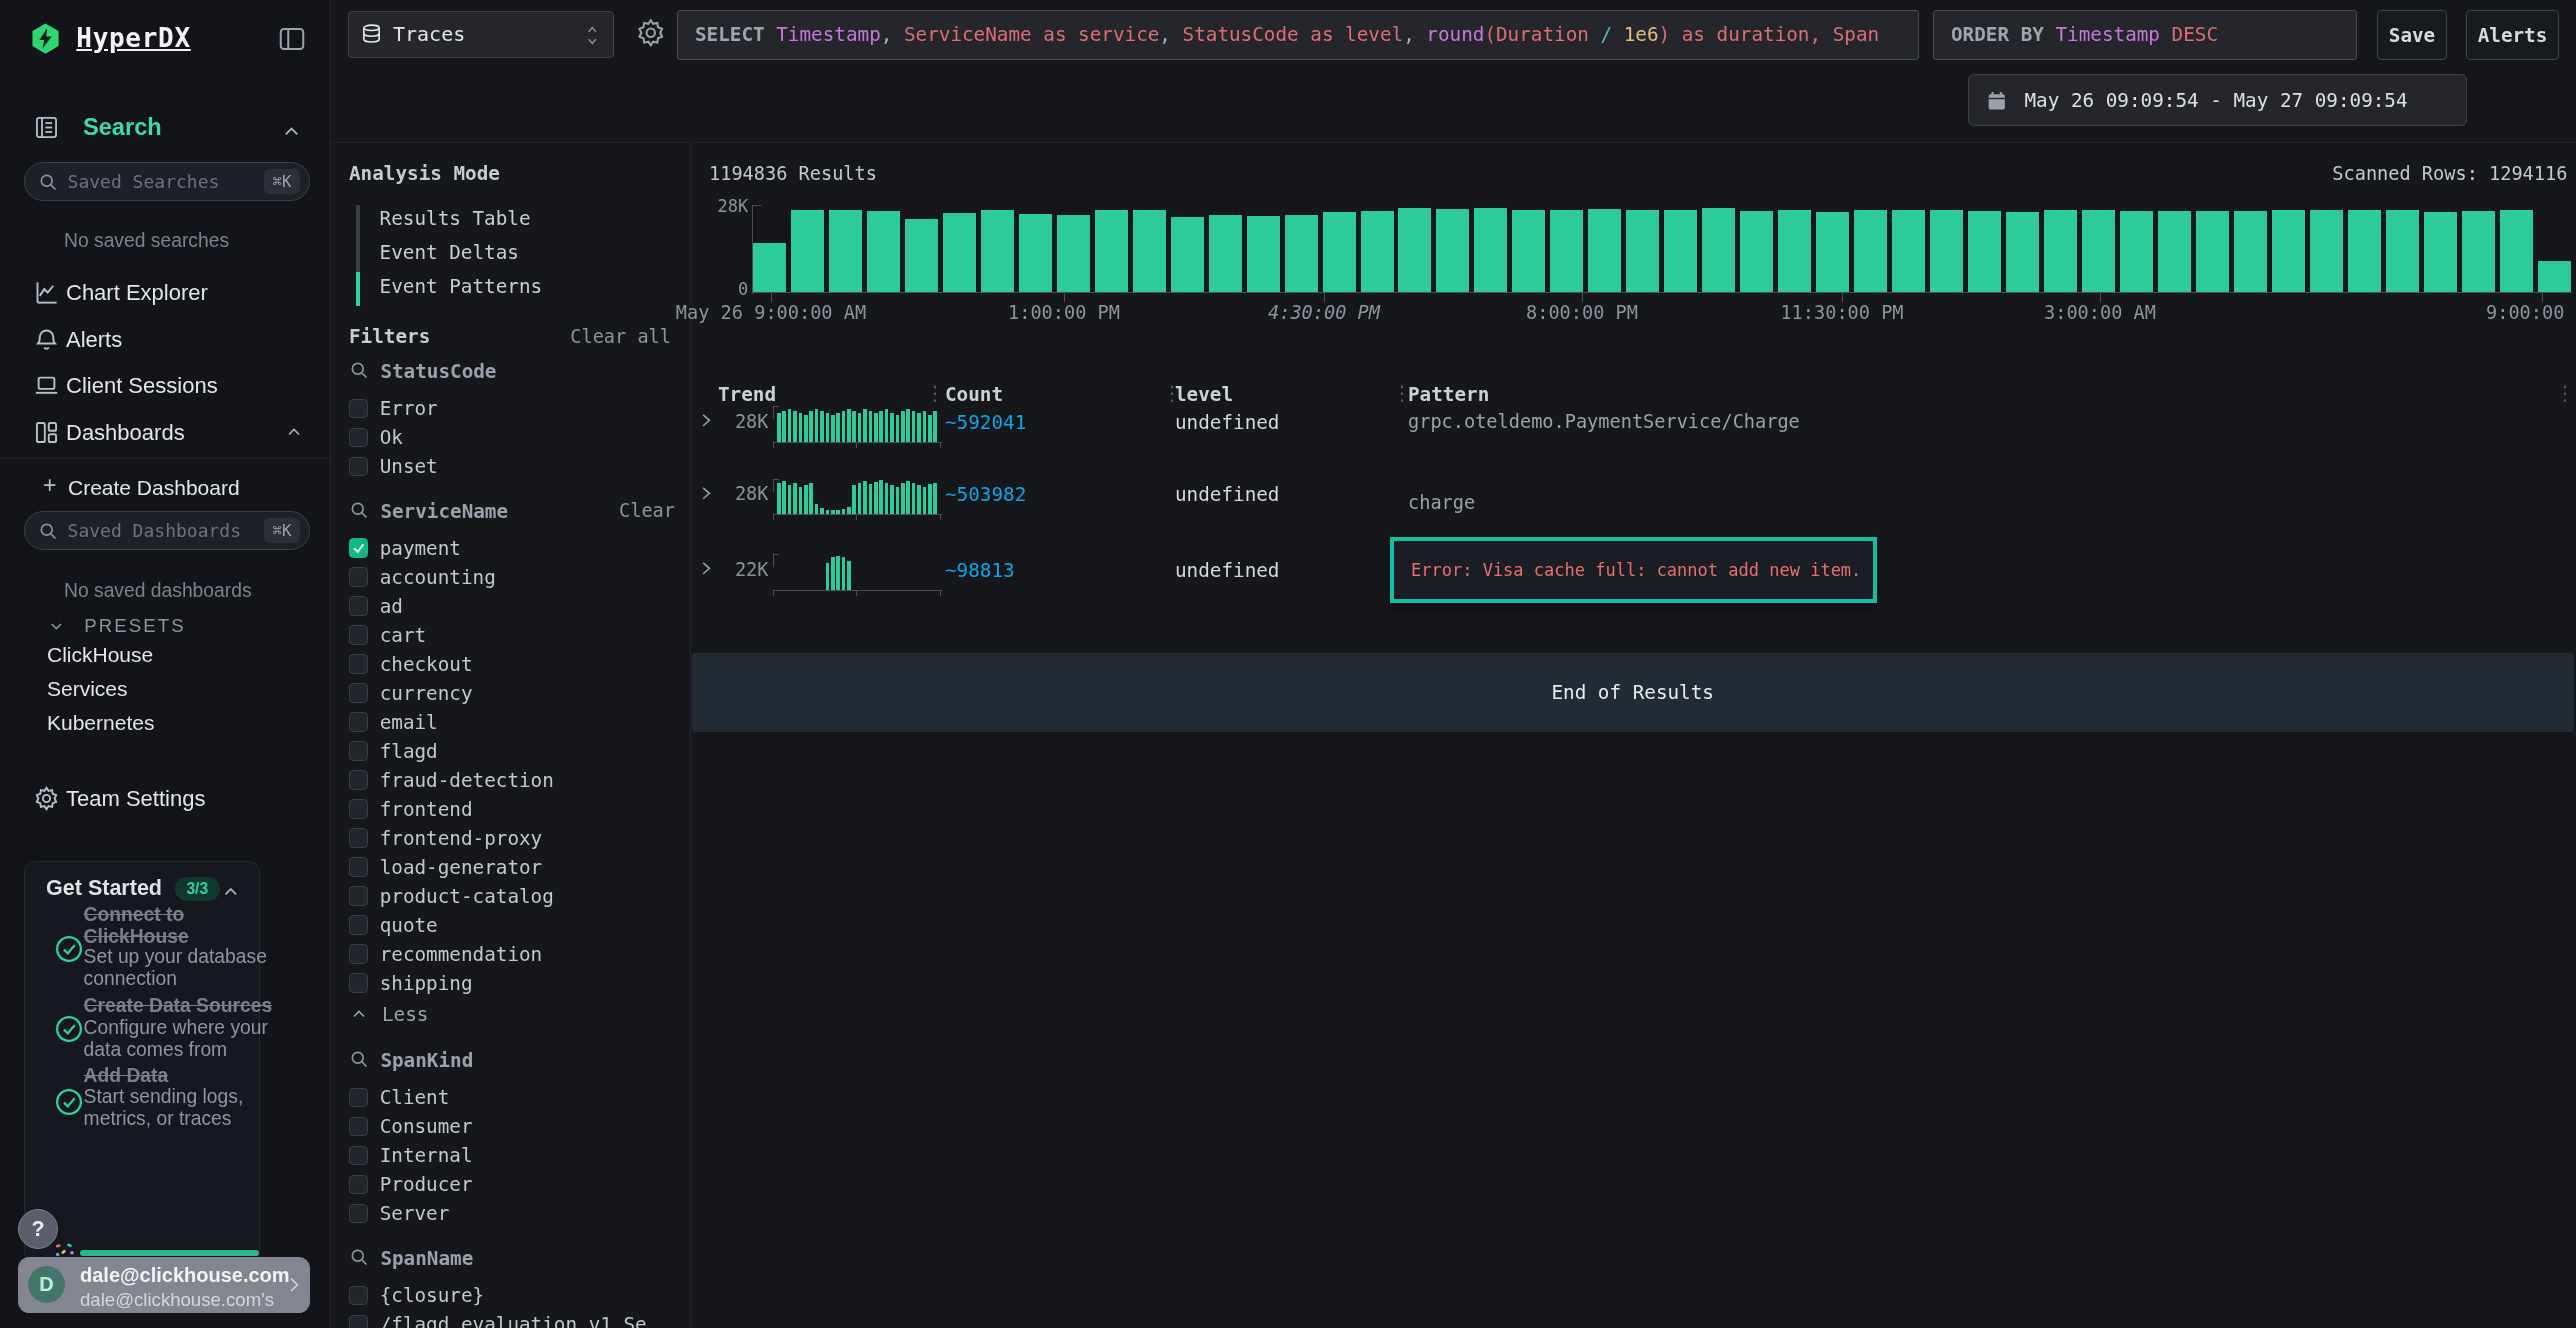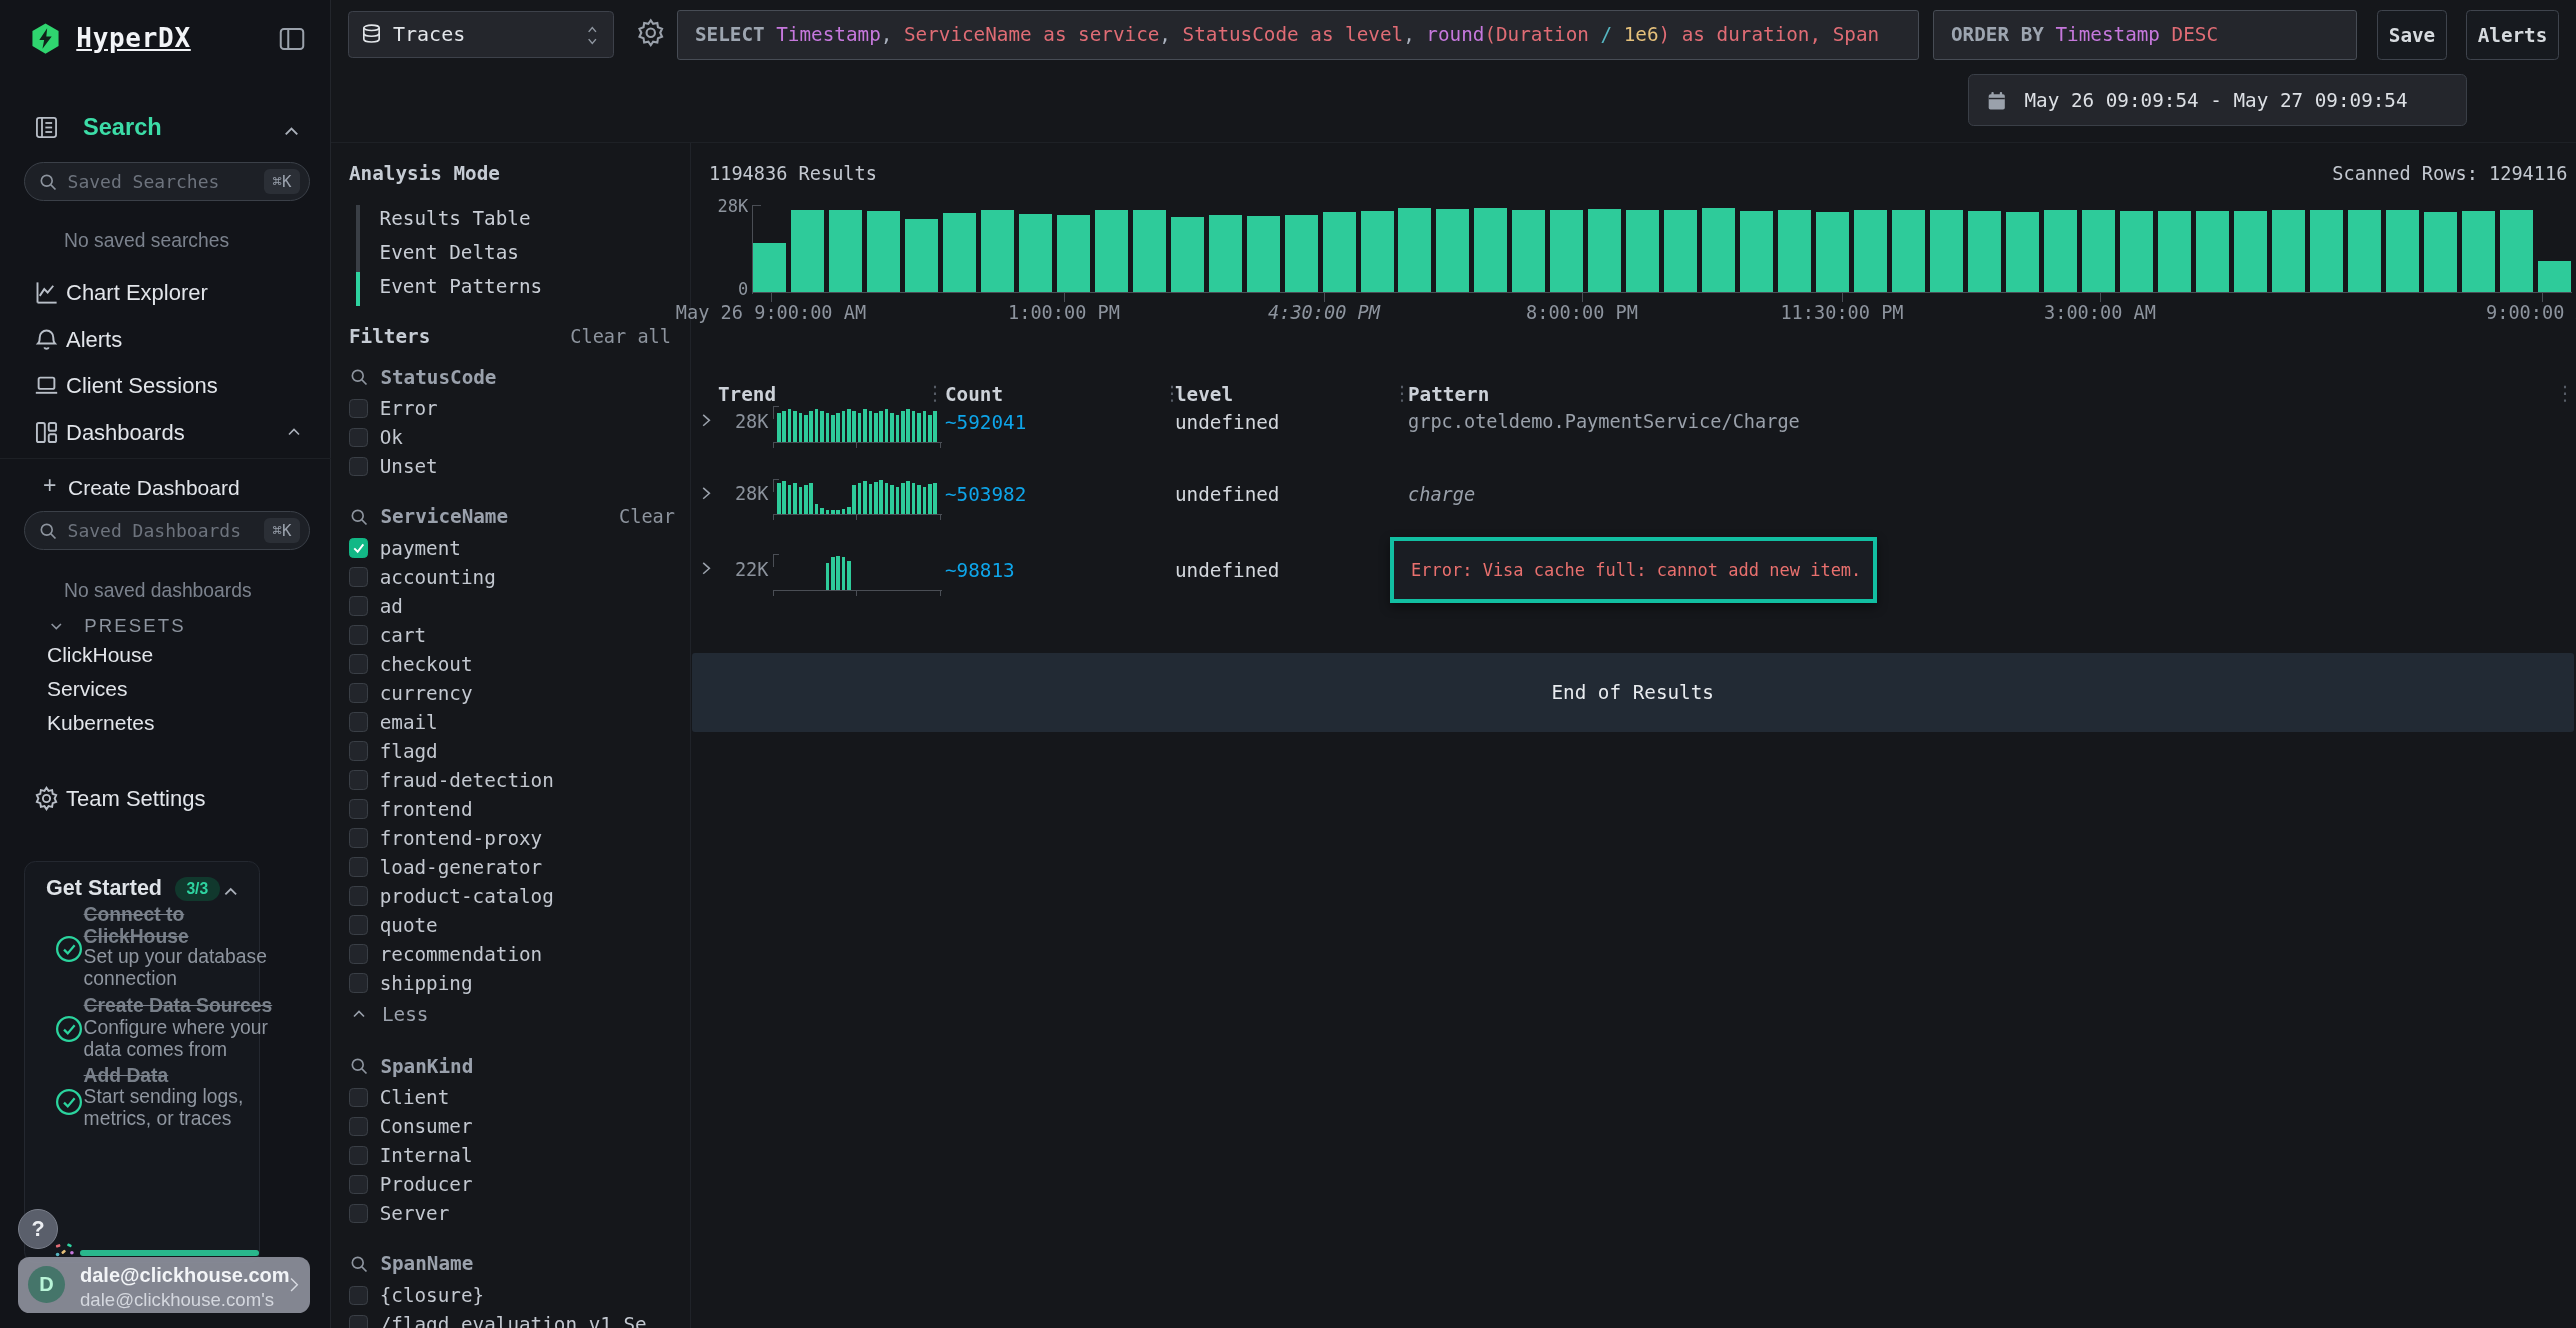--- a/index.html
+++ b/index.html
@@ -92,21 +92,21 @@
   .analysis-label { position:absolute; left:18px; top:18.6px; }
   .mode-list { position:absolute; left:25px; top:59px; }
   .mode-rail { position:absolute; left:0; top:2.9px; width:3.6px; height:100px; background:#3a3f46; }
   .mode-rail-active { position:absolute; left:0; width:3.6px; background:#2ed3a0; }
   .mode-item { position:relative; height:34px; line-height:34px; padding-left:23.6px;
                font-size:19.3px; color:#c9ced6; }
   .filters-head { position:absolute; left:18px; top:182px; width:322px; display:flex; justify-content:space-between; align-items:center; }
   .clear-link { font-size:18.6px; color:#8d949e; font-weight:normal; }
   .fgroups { position:absolute; left:18px; top:217px; width:326px; }
   .fgroup { margin-bottom:18.6px; }
-  .fg-head { height:34px; display:flex; align-items:center; gap:11.4px; color:#9aa1ac; }
+  .fg-head { height:34px; display:flex; align-items:flex-start; gap:11.4px; color:#9aa1ac; }
   .fg-head .nm { font-size:19.3px; font-weight:bold; }
   .fg-head .cl { margin-left:auto; font-size:18.6px; color:#8d949e; }
   .f-row { height:29px; display:flex; align-items:center; gap:11.4px; }
   .cbox { width:19.3px; height:19.3px; border-radius:4.3px; border:1.4px solid #3a3f46; background:#22252b;
           flex:0 0 auto; display:flex; align-items:center; justify-content:center; }
   .cbox.on { background:#12b886; border-color:#12b886; }
   .f-row .fl { font-size:19.3px; color:#c3c8d0; }
   .less-row { height:33px; display:flex; align-items:center; gap:13px; color:#9aa1ac; font-size:19.3px; }
 
   
@@ -754,21 +754,21 @@
           <div class="sbar" style="height: 31px;"></div>
           <div class="sbar" style="height: 33px;"></div>
           <div class="sbar" style="height: 31px;"></div>
           <div class="sbar" style="height: 29px;"></div>
           <div class="sbar" style="height: 27px;"></div>
           <div class="sbar" style="height: 30px;"></div>
           <div class="sbar" style="height: 31.5px;"></div>
         </div>
         <div class="cell count mono" style="left: 254px; top: 340px;">~503982</div>
         <div class="cell level mono" style="left: 484px; top: 340px;">undefined</div>
-        <div class="cell pattern mono" style="left: 717px; top: 341px; font-style: italic;">charge</div>
+        <div class="cell pattern mono" style="left: 717px; top: 349px;">charge</div>
         <span class="row-chev" style="left: 5.7px; top: 416px; position: absolute;">
           <svg width="18.6" height="18.6" viewBox="0 0 24 24" fill="none" stroke="currentColor" stroke-width="2">
             <polyline points="8,5 16,12 8,19"></polyline>
           </svg>
         </span>
         <div class="trend-lab mono" style="left: 21.5px; top: 416px;">22K</div>
         <div class="mini-vax" style="left: 82px; top: 411px; height: 13px; position: absolute;"></div>
         <div class="mini-vtick" style="left: 82px; top: 411px; position: absolute;"></div>
         <div class="mini-base" style="left: 82px; top: 447px; width: 169px; position: absolute;"></div>
         <div class="mini-btick" style="left: 82px; top: 447px; position: absolute;"></div>

